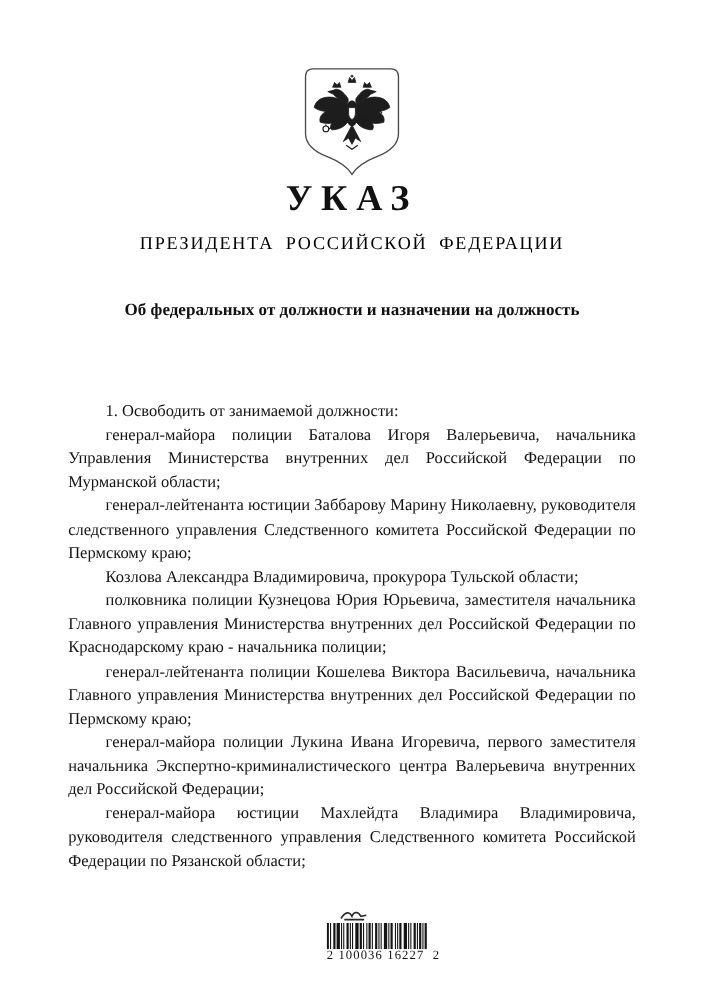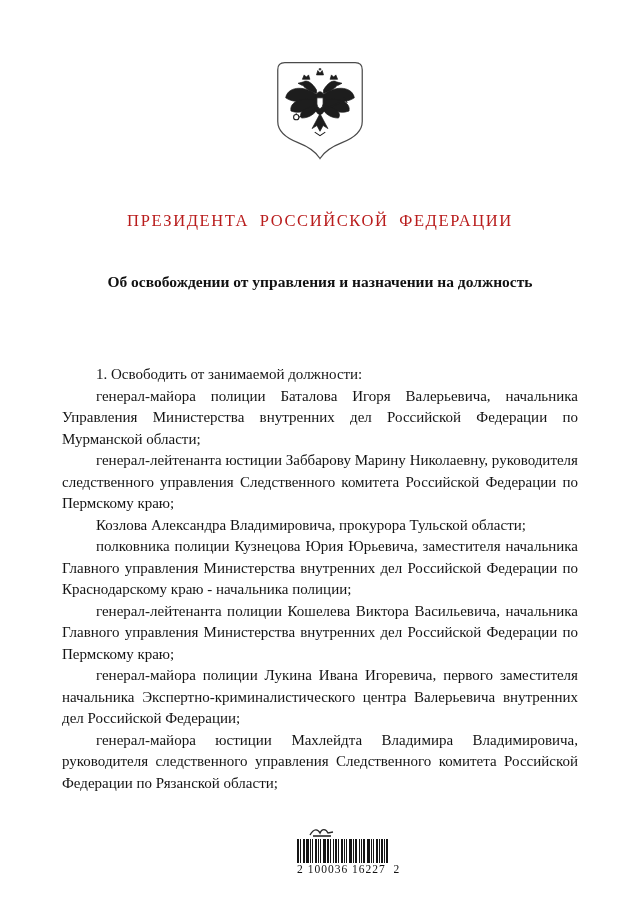--- a/index.html
+++ b/index.html
@@ -29,21 +29,21 @@
     color:#111;
   }
   .issuer{
     position:absolute;
     top:211px;left:0;right:0;
     text-align:center;
     font-size:16.5px;
     font-weight:400;
     letter-spacing:1.6px;
     word-spacing:5px;
-    color:#b91c1c;
+    color:#000000;
   }
   .subject{
     position:absolute;
     top:271px;left:40px;right:40px;
     text-align:center;
     font-size:15.5px;
     font-weight:700;
     line-height:22px;
     color:#111;
   }
@@ -118,24 +118,25 @@
         <circle cx="23" cy="63" r="3" fill="none" stroke-width="1.2"></circle>
         <line x1="23" y1="58.5" x2="23" y2="60" stroke-width="1.2"></line>
         <line x1="26" y1="63" x2="44" y2="54" stroke-width="1.2"></line>
 
         <line x1="56" y1="54" x2="79" y2="44" stroke-width="1.6"></line>
         <line x1="77" y1="41" x2="81" y2="47" stroke-width="1.2"></line>
       </g>
     </svg>
   </div>
 
+  <h1 class="title">УКАЗ</h1>
   <div class="issuer">ПРЕЗИДЕНТА РОССИЙСКОЙ ФЕДЕРАЦИИ</div>
 
   <div class="subject">
-    <div>Об освобождении от управления и назначении на должность</div>
+    <div>Об федеральных от должности и назначении на должность</div>
   </div>
 
   <div class="body">
     <p>1. Освободить от занимаемой должности:</p>
     <p>генерал-майора полиции Баталова Игоря Валерьевича, начальника Управления Министерства внутренних дел Российской Федерации по Мурманской области;</p>
     <p>генерал-лейтенанта юстиции Заббарову Марину Николаевну, руководителя следственного управления Следственного комитета Российской Федерации по Пермскому краю;</p>
     <p>Козлова Александра Владимировича, прокурора Тульской области;</p>
     <p>полковника полиции Кузнецова Юрия Юрьевича, заместителя начальника Главного управления Министерства внутренних дел Российской Федерации по Краснодарскому краю - начальника полиции;</p>
     <p>генерал-лейтенанта полиции Кошелева Виктора Васильевича, начальника Главного управления Министерства внутренних дел Российской Федерации по Пермскому краю;</p>
     <p>генерал-майора полиции Лукина Ивана Игоревича, первого заместителя начальника Экспертно-криминалистического центра Валерьевича внутренних дел Российской Федерации;</p>

